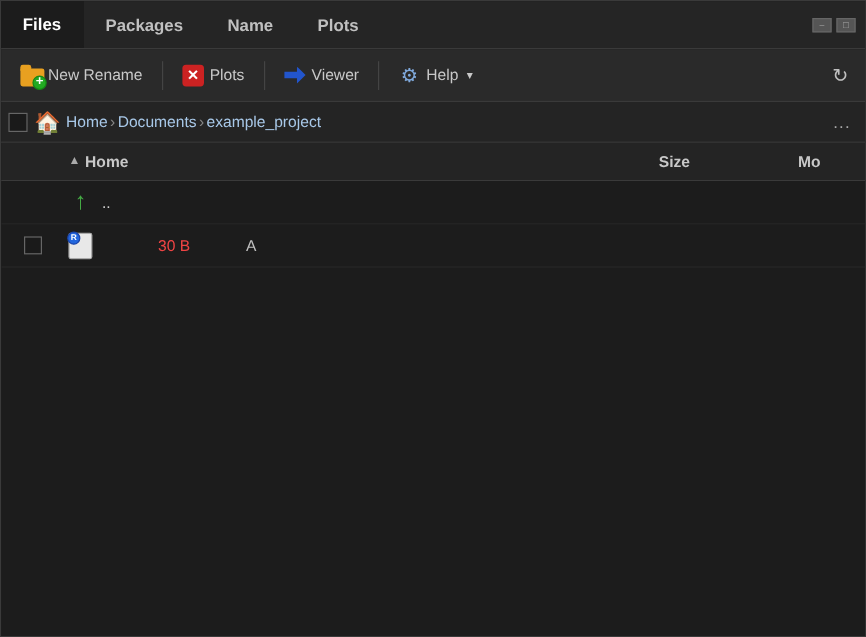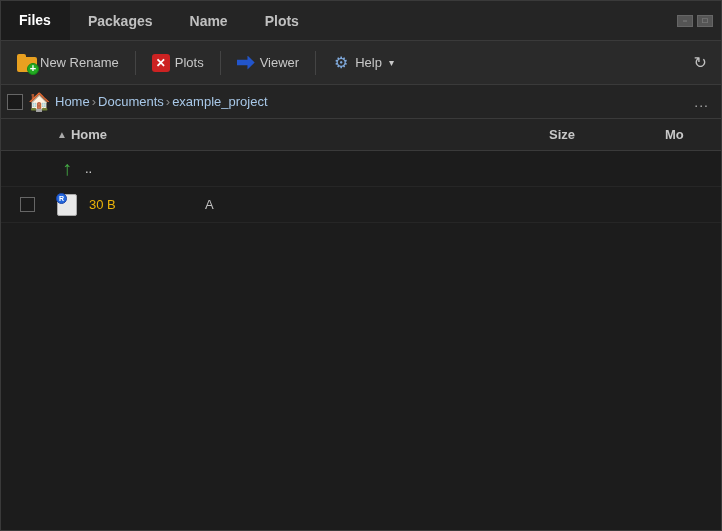--- a/index.html
+++ b/index.html
@@ -314,22 +314,22 @@
     .file-name-cell {
       flex: 1;
       font-size: 13px;
       color: #d4d4d4;
       padding-left: 4px;
     }
 
     .file-size-cell {
       width: 120px;
       font-size: 13px;
-      color: #eab308;
-      text-align: left;
+      color: #ef4444;
+      text-align: center;
       padding-left: 8px;
     }
 
     .file-modified-cell {
       width: 60px;
       font-size: 13px;
       color: #c0c0c0;
       padding-left: 4px;
       overflow: hidden;
     }

